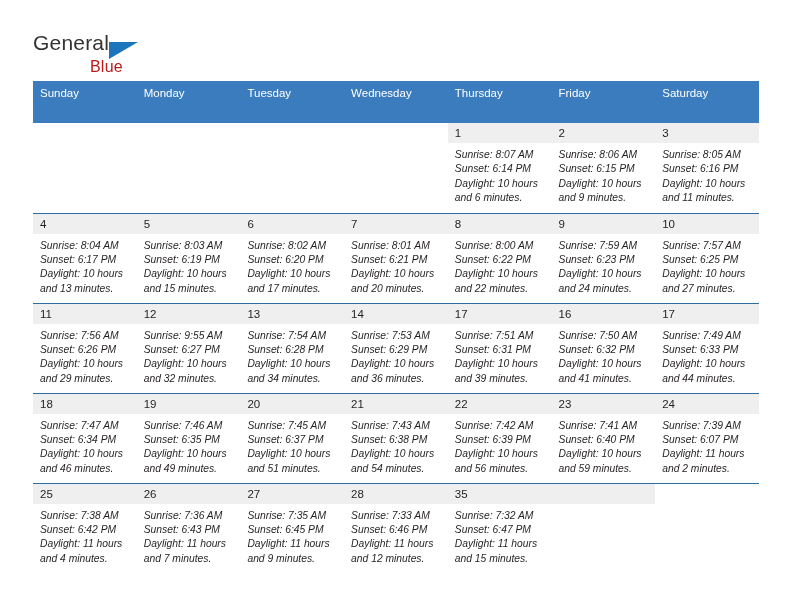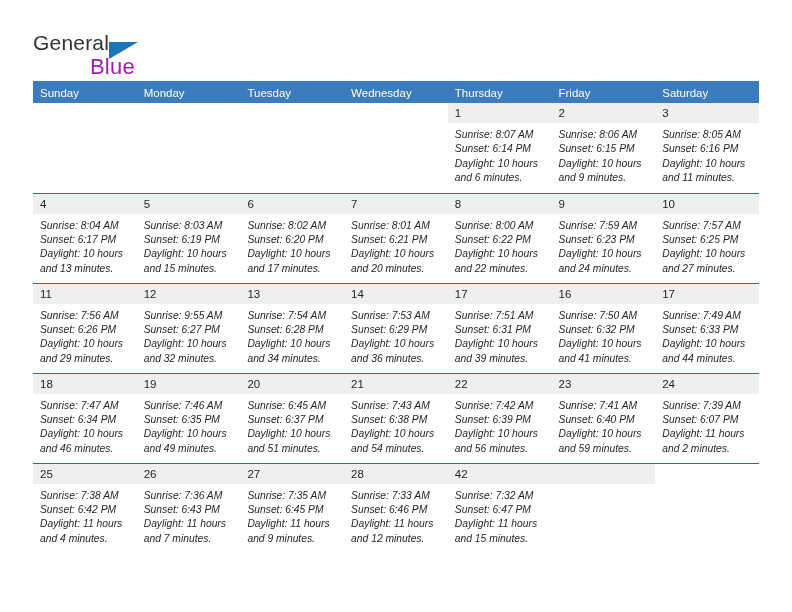--- a/index.html
+++ b/index.html
@@ -52,23 +52,23 @@
     top: 11px;
     width: 0;
     height: 0;
     border-left: 29px solid #1b75bb;
     border-bottom: 17px solid transparent;
   }
   .brand-blue {
     position: absolute;
     left: 57px;
     top: 24px;
-    font-size: 22px;
+    font-size: 16px;
     letter-spacing: .2px;
-    color: #a21caf;
+    color: #b91c1c;
     line-height: 24px;
   }
   .titles {
     text-align: right;
     flex: none;
   }
   .title {
     font-size: 27px;
     color: #231f20;
     line-height: 32px;
@@ -88,21 +88,21 @@
     border-collapse: collapse;
     table-layout: fixed;
     margin-top: 11px;
   }
   .calendar th {
     background: #3a7cbe;
     color: #ffffff;
     font-size: 11.5px;
     font-weight: normal;
     text-align: left;
-    padding: 6px 0 4px 7px;
+    padding: 6px 0 24px 7px;
     height: 21px;
     box-sizing: border-box;
     border: none;
   }
   .calendar td {
     vertical-align: top;
     padding: 0;
     border: none;
     border-top: 1.3px solid #2e6da4;
     height: 90px;
@@ -403,21 +403,21 @@
                 <div>Sunset: 6:35 PM</div>
                 <div>Daylight: 10 hours</div>
                 <div>and 49 minutes.</div>
               </div>
             </div>
           </td>
           <td>
             <div class="daybox">
               <div class="daynum">20</div>
               <div class="info">
-                <div>Sunrise: 6:45 AM</div>
+                <div>Sunrise: 7:45 AM</div>
                 <div>Sunset: 6:37 PM</div>
                 <div>Daylight: 10 hours</div>
                 <div>and 51 minutes.</div>
               </div>
             </div>
           </td>
           <td>
             <div class="daybox">
               <div class="daynum">21</div>
               <div class="info">
@@ -502,21 +502,21 @@
               <div class="info">
                 <div>Sunrise: 7:33 AM</div>
                 <div>Sunset: 6:46 PM</div>
                 <div>Daylight: 11 hours</div>
                 <div>and 12 minutes.</div>
               </div>
             </div>
           </td>
           <td>
             <div class="daybox">
-              <div class="daynum">42</div>
+              <div class="daynum">35</div>
               <div class="info">
                 <div>Sunrise: 7:32 AM</div>
                 <div>Sunset: 6:47 PM</div>
                 <div>Daylight: 11 hours</div>
                 <div>and 15 minutes.</div>
               </div>
             </div>
           </td>
           <td>
             <div class="daybox empty">

